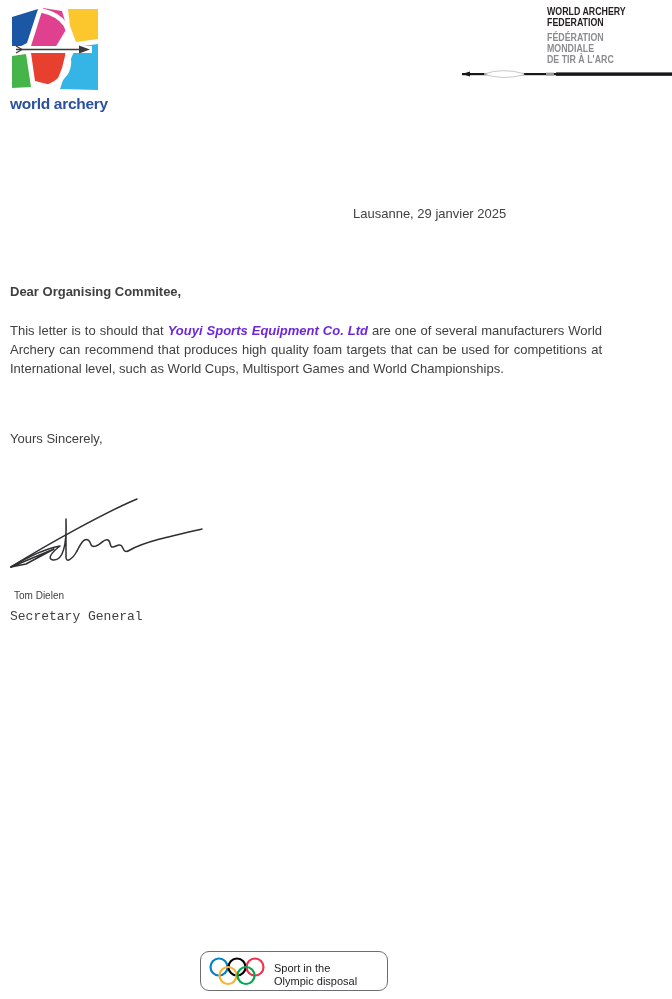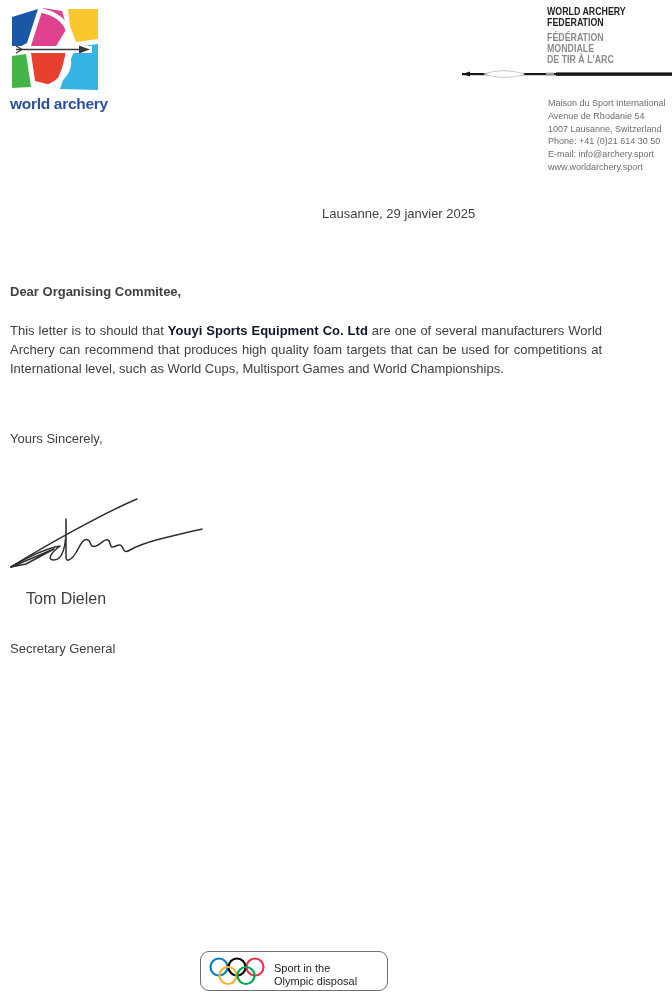--- a/index.html
+++ b/index.html
@@ -24,32 +24,32 @@
   .hdr-fr { color:#8a8c8e; margin-top:4px; }
   .hdr-line { white-space:nowrap; }
   
   .arrow-wrap { position:absolute; left:460px; top:67px; width:212px; height:14px; }
   
   .addr {
     position:absolute; left:548px; top:97px; font-size:9px; line-height:12.8px;
     color:#6d6e71; white-space:nowrap;
   }
   
-  .dateline { position:absolute; left:322px; top:206px; font-size:13px; color:#414042; }
+  .dateline { position:absolute; left:353px; top:206px; font-size:13px; color:#414042; }
   .salutation { position:absolute; left:10px; top:284px; font-size:13px;font-weight:bold; }
   .para-main {
     position:absolute; left:10px; top:321px; width:592px;
     font-size:13px; line-height:19.2px; text-align:justify;
   }
-  .para-main b { color:#0f172a; }
+  .para-main b { color:#6d28d9;font-style:italic; }
   .closing-line { position:absolute; left:10px; top:420px; font-size:13px; }
   .valediction { position:absolute; left:10px; top:431px; font-size:13px; }
   .signature { position:absolute; left:6px; top:487px; width:210px; height:85px; }
-  .signer-name { position:absolute; left:26px; top:590px; font-size:16px; }
-  .signer-title { position:absolute; left:10px; top:641px; font-size:13px; }
+  .signer-name { position:absolute; left:14px; top:590px; font-size:10px; }
+  .signer-title { position:absolute; left:10px; top:609px; font-size:13px;font-family:Liberation Mono, monospace; }
   
   .olympic-box {
     position:absolute; left:200px; top:951px; width:188px; height:40px;
     border:1px solid #6d6e71; border-radius:9px; background:#fff;
     display:flex; align-items:center; box-sizing:border-box; padding:0 8px;
   }
   .olympic-rings { flex:0 0 auto; margin-right:9px; }
   .olympic-text { font-size:11px; line-height:13.5px; color:#1d1d1f; white-space:nowrap;margin-top:8px; }
 </style>
 </head>
@@ -93,28 +93,20 @@
   <div class="arrow-wrap">
     <svg width="212" height="14" viewBox="0 0 212 14">
       <rect x="2" y="6" width="210" height="2.2" fill="#17171a"></rect>
       <rect x="96" y="5.4" width="116" height="3.4" fill="#17171a"></rect>
       <rect x="86" y="5.6" width="8" height="3" fill="#9b9b9e"></rect>
       <path d="M24,7 Q42,0.5 64,6.6 L64,7.8 Q42,13.5 24,7 Z" fill="#ffffff" stroke="#b9b9bc" stroke-width="0.8"></path>
       <path d="M2,7 L10,4.5 L10,9.5 Z" fill="#17171a"></path>
     </svg>
   </div>
 
-  <div class="addr">
-    <div>Maison du Sport International</div>
-    <div>Avenue de Rhodanie 54</div>
-    <div>1007 Lausanne, Switzerland</div>
-    <div>Phone: +41 (0)21 614 30 50</div>
-    <div>E-mail: info@archery.sport</div>
-    <div>www.worldarchery.sport</div>
-  </div>
 
   <div class="dateline">Lausanne, 29 janvier 2025</div>
 
   <div class="salutation">Dear Organising Commitee,</div>
 
   <div class="para-main"><span>This letter is to should that </span><b>Youyi Sports Equipment Co. Ltd</b><span>  are one of several manufacturers World Archery can recommend that produces high quality foam targets that can be used for competitions at International level, such as World Cups, Multisport Games and World Championships.</span></div>
 
 
   <div class="valediction">Yours Sincerely,</div>
 

